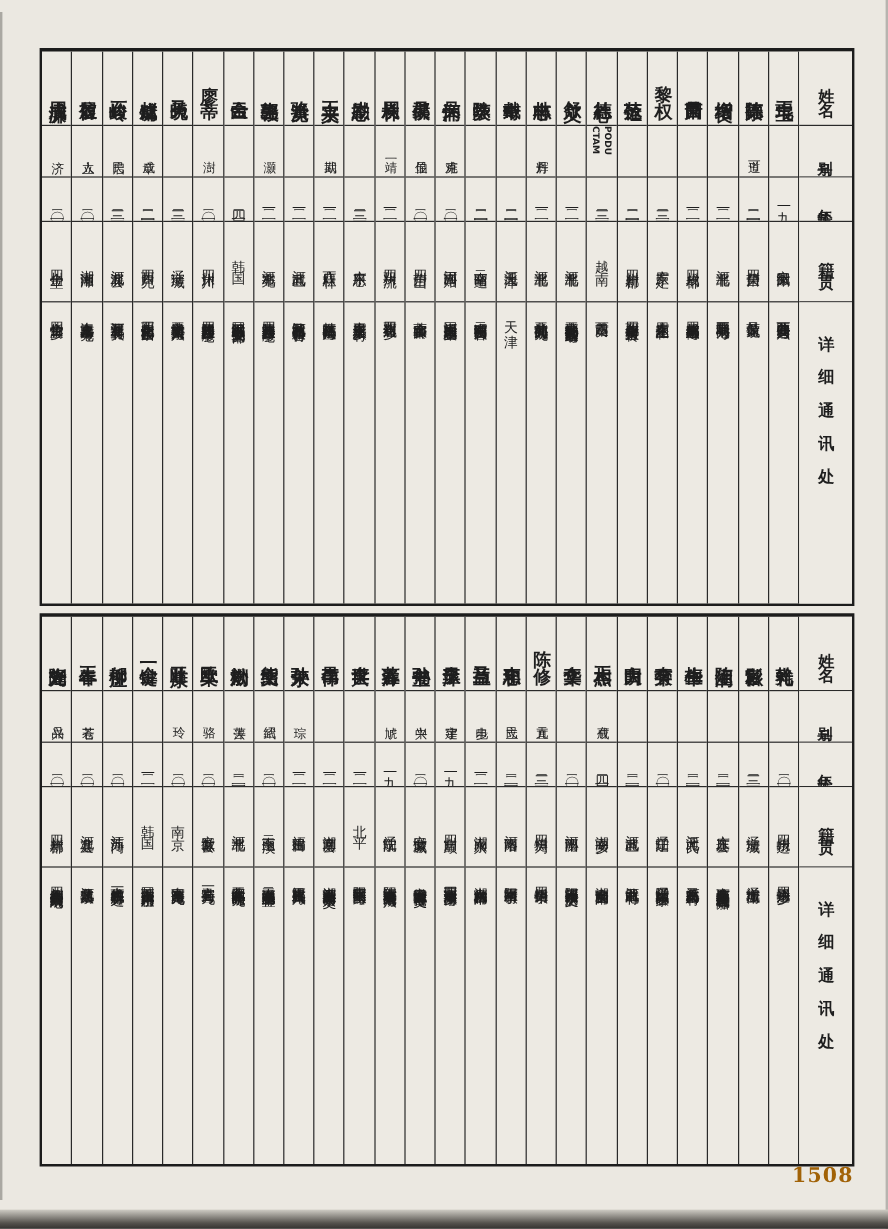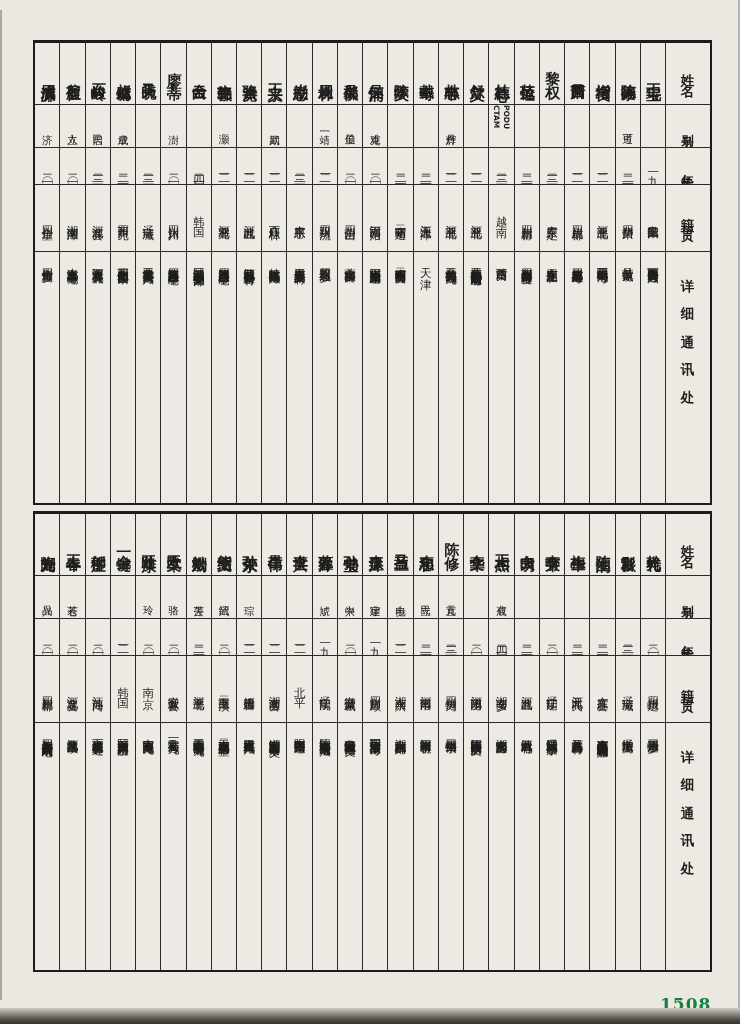--- a/index.html
+++ b/index.html
@@ -42,23 +42,23 @@
   .latin{font-size:7.5px;font-weight:600;line-height:1.25;letter-spacing:0;}
   .sp2{letter-spacing:.95em !important;}
   
   .header-col .cell{font-weight:700;font-size:13.5px;background:#edeae3;}
   .header-col .cell-name{letter-spacing:.85em;}
   .header-col .cell-alias{font-size:12.5px;letter-spacing:.18em;}
   .header-col .cell-age{font-size:12.5px;letter-spacing:.15em;}
   .header-col .cell-native{letter-spacing:.85em;}
   .header-col .cell-addr{letter-spacing:2.05em;padding-top:16px;}
   .page-number{
-    position:absolute;left:660px;top:994px;
+    position:absolute;left:660px;top:970px;
     font-family:"DejaVu Serif",serif;font-size:17px;font-weight:600;
-    color:#15803d;letter-spacing:1px;
+    color:#a16207;letter-spacing:1px;
   }
 </style>
 </head>
 <body>
 
 <div class="page">
   <section class="dir-table top">
       <div class="col header-col">
         <div class="cell cell-name">姓名</div>
         <div class="cell cell-alias">别号</div>

